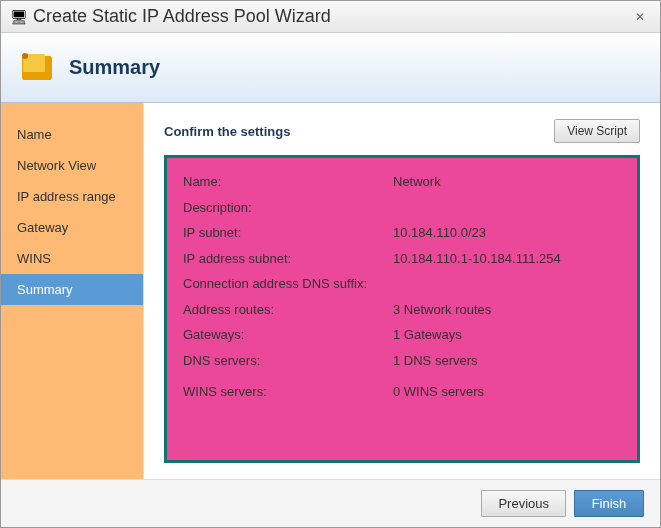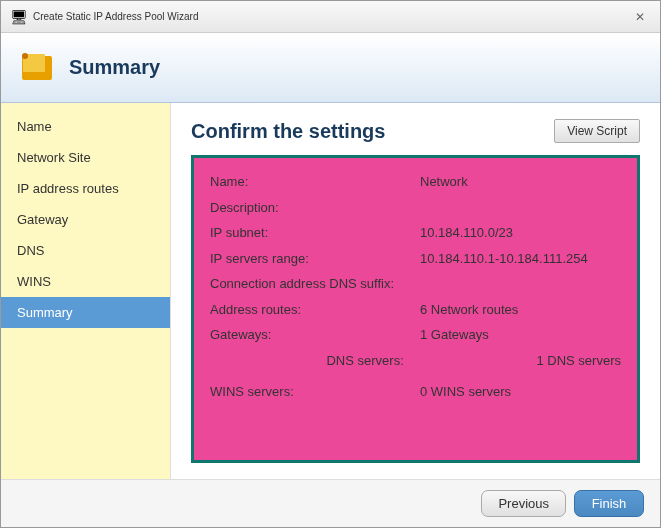--- a/index.html
+++ b/index.html
@@ -38,21 +38,21 @@
     }
     .title-bar-icon {
       width: 16px;
       height: 16px;
       display: flex;
       align-items: center;
       justify-content: center;
       font-size: 14px;
     }
     .title-bar-text {
-      font-size: 10px;
+      font-size: 18px;
       color: #333;
     }
     .title-bar-close {
       width: 20px;
       height: 20px;
       display: flex;
       align-items: center;
       justify-content: center;
       cursor: pointer;
       font-size: 12px;
@@ -78,24 +78,24 @@
       font-size: 20px;
       font-weight: bold;
       color: #1a3a5c;
     }
     .content-area {
       display: flex;
       flex: 1;
       overflow: hidden;
     }
     .sidebar {
-      width: 170px;
-      background: #fef9c3;
+      width: 143px;
+      background: #fdba74;
       border-right: 1px solid #ddd;
-      padding: 8px 0;
+      padding: 16px 0;
     }
     .sidebar-item {
       padding: 8px 16px;
       cursor: pointer;
       color: #333;
       font-size: 13px;
     }
     .sidebar-item.active {
       background: #5b9bd5;
       color: #fff;
@@ -107,21 +107,21 @@
       flex-direction: column;
       gap: 12px;
       overflow: hidden;
     }
     .main-header {
       display: flex;
       justify-content: space-between;
       align-items: center;
     }
     .main-title {
-      font-size: 20px;
+      font-size: 13px;
       font-weight: 600;
       color: #1a3a5c;
     }
     .view-script-btn {
       padding: 4px 12px;
       background: linear-gradient(to bottom, #f8f8f8, #e0e0e0);
       border: 1px solid #aaa;
       border-radius: 2px;
       cursor: pointer;
       font-size: 12px;
@@ -134,21 +134,20 @@
       padding: 14px 16px;
       overflow-y: auto;
     }
     .settings-row {
       display: flex;
       margin-bottom: 6px;
       line-height: 1.5;
     }
     .settings-row.spacer {
       margin-bottom: 12px;
-      justify-content: flex-end;
     }
     .settings-label {
       width: 210px;
       color: #333;
       flex-shrink: 0;
     }
     .settings-value {
       color: #333;
     }
     .footer {
@@ -158,21 +157,21 @@
       display: flex;
       justify-content: flex-end;
       gap: 8px;
       height: 48px;
       align-items: center;
     }
     .footer-btn {
       padding: 5px 16px;
       background: linear-gradient(to bottom, #f8f8f8, #e0e0e0);
       border: 1px solid #aaa;
-      border-radius: 7px;
+      border-radius: 1px;
       cursor: pointer;
       font-size: 13px;
       color: #333;
       min-width: 70px;
     }
     .footer-btn.primary {
       background: linear-gradient(to bottom, #5b9bd5, #4a88c0);
       color: #fff;
       border-color: #3a70a8;
     }
@@ -232,24 +231,23 @@
         <div class="icon-dot"></div>
       </div>
     </div>
     <div class="header-title">Summary</div>
   </div>
 
   <div class="content-area">
 
     <div class="sidebar">
       <div class="sidebar-item">Name</div>
-      <div class="sidebar-item">Network Site</div>
-      <div class="sidebar-item">IP address routes</div>
+      <div class="sidebar-item">Network View</div>
+      <div class="sidebar-item">IP address range</div>
       <div class="sidebar-item">Gateway</div>
-      <div class="sidebar-item">DNS</div>
       <div class="sidebar-item">WINS</div>
       <div class="sidebar-item active">Summary</div>
     </div>
 
     <div class="main-panel">
       <div class="main-header">
         <span class="main-title">Confirm the settings</span>
         <button class="view-script-btn">View Script</button>
       </div>
 
@@ -264,32 +262,32 @@
           <span class="settings-label">Description:</span>
           <span class="settings-value"></span>
         </div>
 
         <div class="settings-row">
           <span class="settings-label">IP subnet:</span>
           <span class="settings-value">10.184.110.0/23</span>
         </div>
 
         <div class="settings-row">
-          <span class="settings-label">IP servers range:</span>
+          <span class="settings-label">IP address subnet:</span>
           <span class="settings-value">10.184.110.1-10.184.111.254</span>
         </div>
 
         <div class="settings-row">
           <span class="settings-label">Connection address DNS suffix:</span>
           <span class="settings-value"></span>
         </div>
 
         <div class="settings-row">
           <span class="settings-label">Address routes:</span>
-          <span class="settings-value">6 Network routes</span>
+          <span class="settings-value">3 Network routes</span>
         </div>
 
         <div class="settings-row">
           <span class="settings-label">Gateways:</span>
           <span class="settings-value">1 Gateways</span>
         </div>
 
         <div class="settings-row spacer">
           <span class="settings-label">DNS servers:</span>
           <span class="settings-value">1 DNS servers</span>

